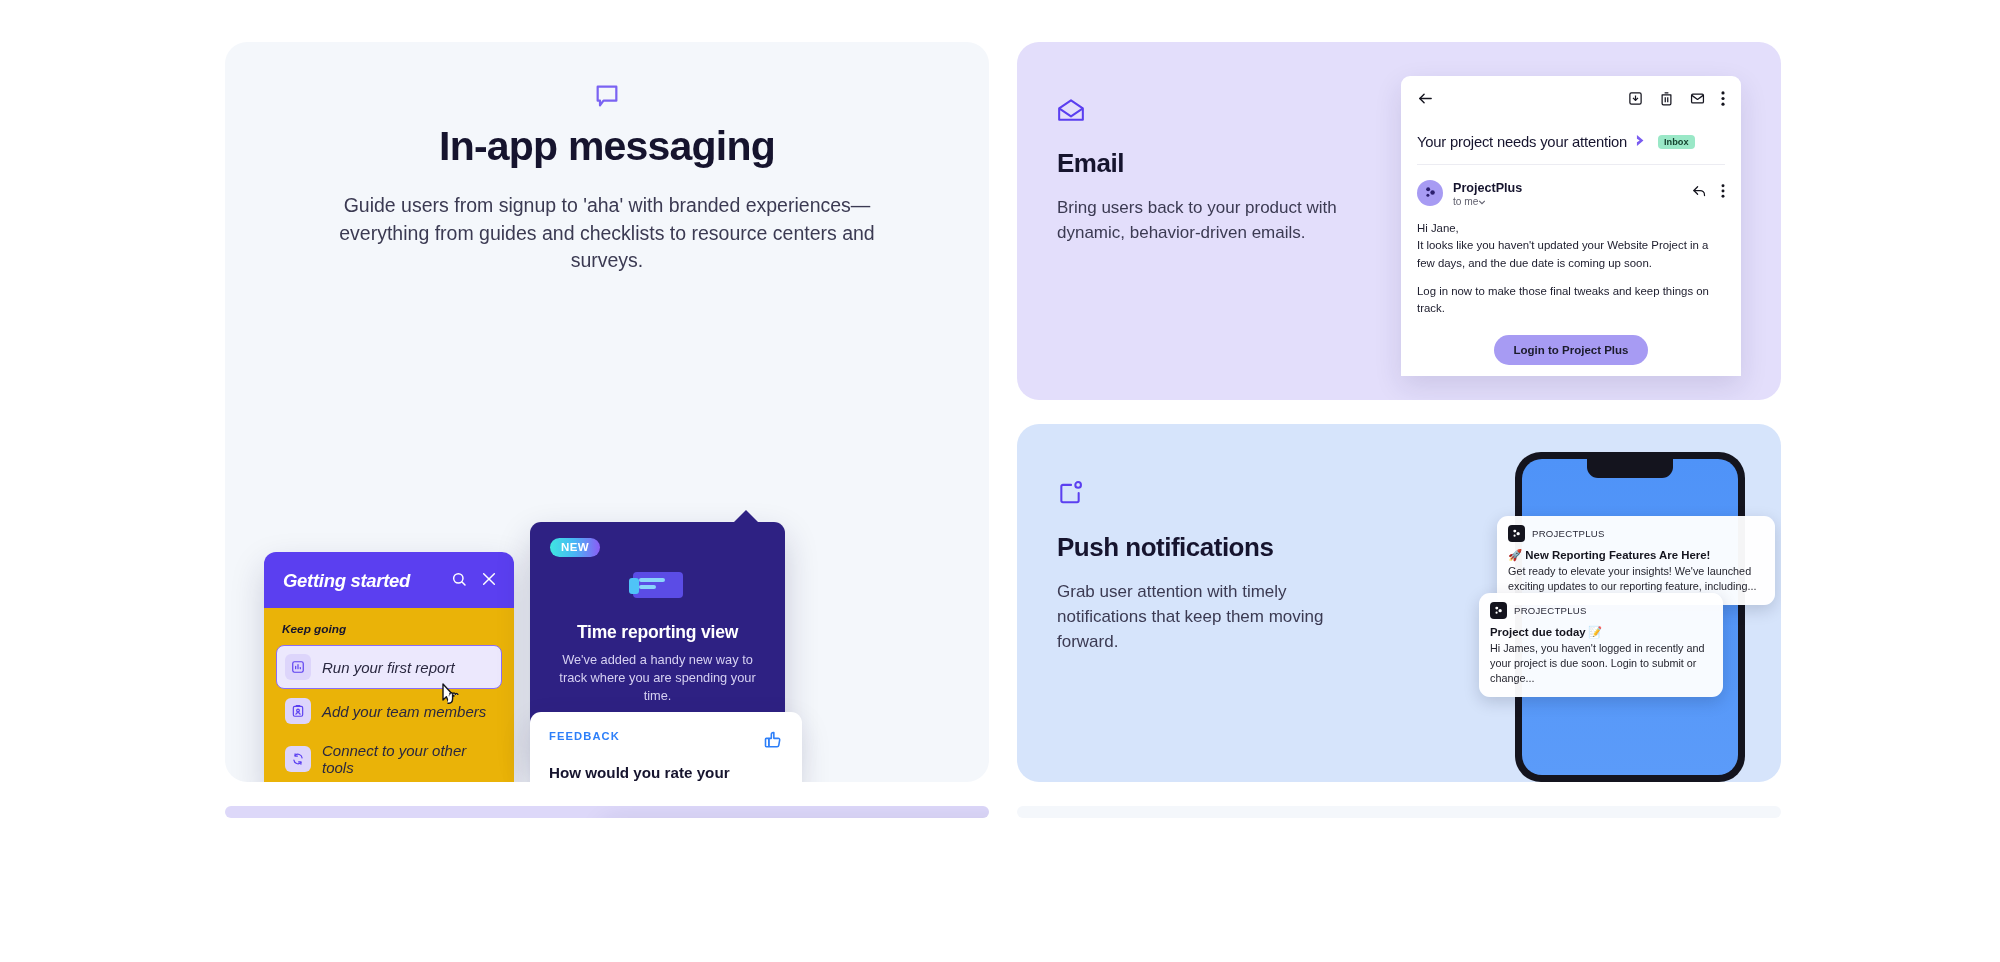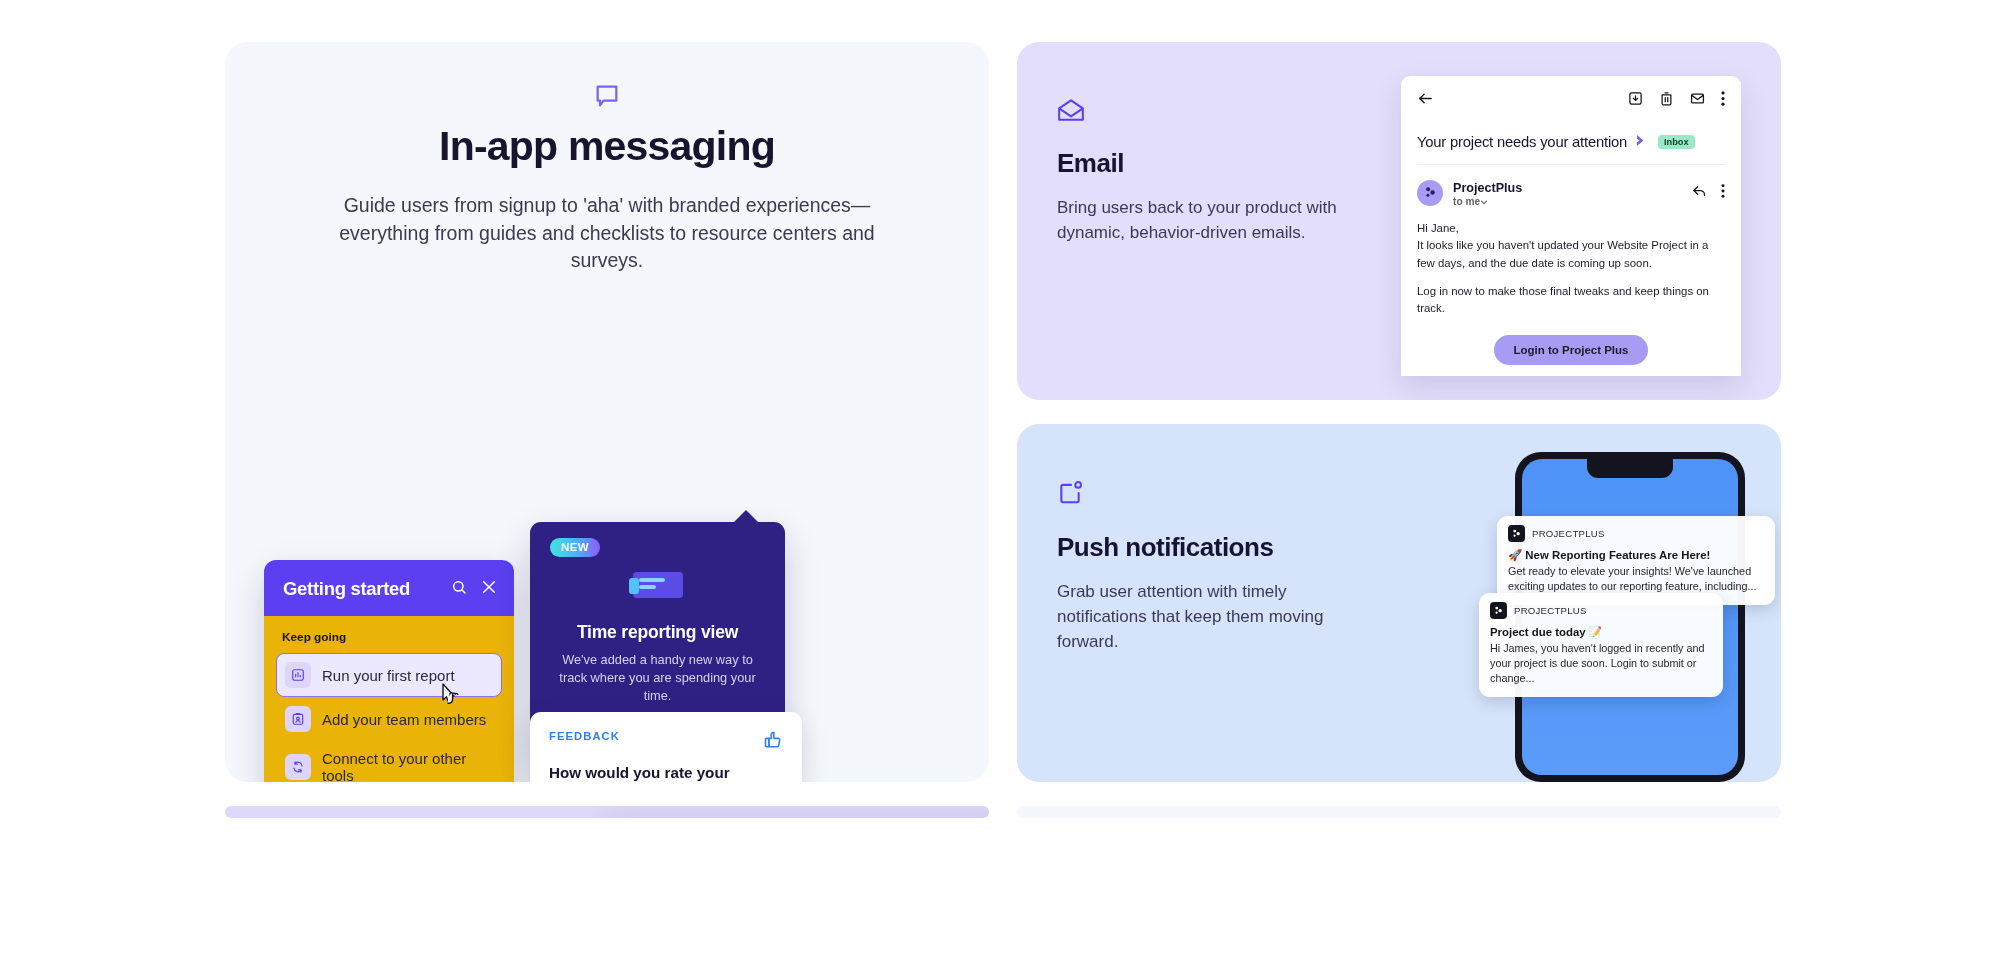--- a/index.html
+++ b/index.html
@@ -43,24 +43,25 @@
   }
   .hero-sub {
     margin: 23px auto 0 auto; max-width: 610px;
     font-size: 19.5px; line-height: 1.42; color: #3b3a52;
   }
 
   .stage { position: relative; flex: 1; margin-top: 12px; }
 
   
   .gs {
-    position: absolute; left: 39px; top: 273px; width: 250px;
+    position: absolute; left: 39px; top: 265px; width: 250px;
     border-radius: 12px 12px 0 0;
     background: #5b3ff0;
     box-shadow: 0 14px 34px rgba(30,25,80,.18);
+    font-style: italic;
   }
   .gs-head {
     display: flex; align-items: center; justify-content: space-between;
     padding: 18px 17px 16px 19px;
   }
   .gs-title { color: #fff; font-size: 18.5px; font-weight: 700; letter-spacing: -0.3px; }
   .gs-head-icons { display: flex; gap: 14px; align-items: center; }
   .gs-body { background: #eab308; padding: 14px 12px 6px 12px; }
   .gs-sec {
     font-size: 11.8px; font-weight: 700; color: #16142e;
@@ -141,21 +142,21 @@
   .chip-inbox {
     background: #9ae8c7; color: #16432f; font-size: 9.2px; font-weight: 700;
     padding: 2px 6px; border-radius: 4px;
   }
   .mail-sender { display: flex; align-items: center; gap: 10px; margin-top: 13px; }
   .avatar {
     width: 26px; height: 26px; border-radius: 50%; background: #a79bf3;
     display: flex; align-items: center; justify-content: center; flex: 0 0 26px;
   }
   .sender-name { font-size: 12.6px; font-weight: 700; color: #16142e; }
-  .sender-to { font-size: 10.2px; color: #61616f; display: flex; align-items: center; gap: 0; font-weight: bold; }
+  .sender-to { font-size: 10.2px; color: #61616f; display: flex; align-items: center; gap: 0; }
   .mail-sender-actions { margin-left: auto; display: flex; gap: 14px; align-items: center; }
   .mail-body { margin-top: 13px; font-size: 11.4px; line-height: 1.52; color: #202030; }
   .mail-body p + p { margin-top: 11px; }
   .btn-login {
     display: block; margin: 17px auto 0 auto;
     background: #a79bf3; color: #1b1b2b; border: 0; border-radius: 999px;
     padding: 9px 19px; font-size: 11.5px; font-weight: 700; font-family: inherit;
   }
 
   

